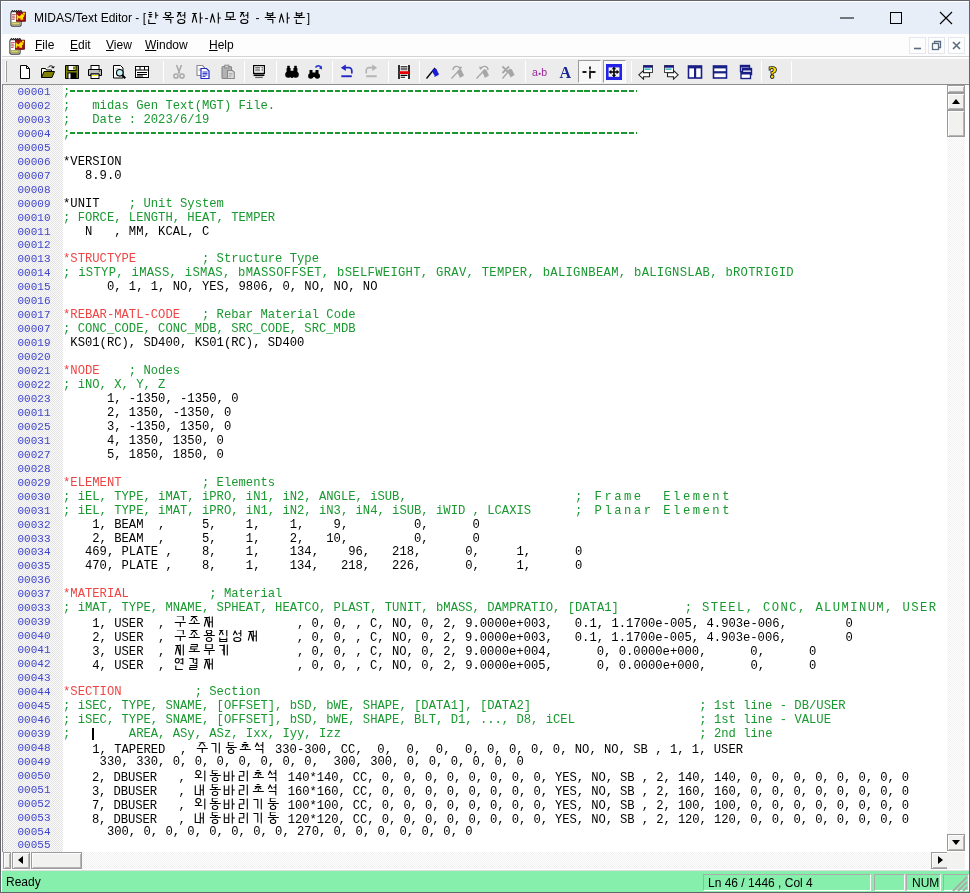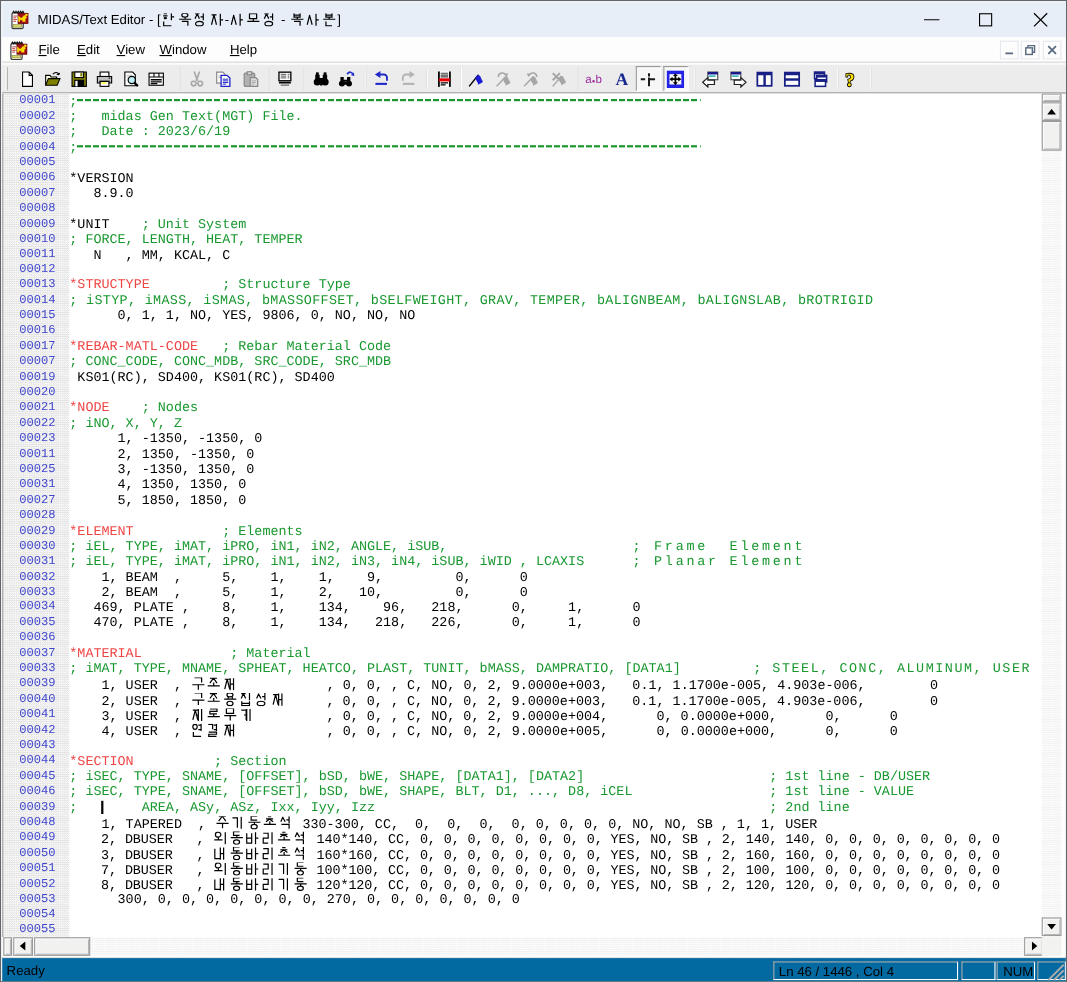--- a/index.html
+++ b/index.html
@@ -39,21 +39,21 @@
 .k { color:#ef4444; }
 .hg { width:14.6px; height:12px; display:inline-block; vertical-align:-1.5px; }
 .caret { position:absolute; left:90px; top:643px; width:2px; height:12px; background:#000; }
 .vscroll { position:absolute; right:4px; top:84px; width:18px; height:766px; }
 .hscroll { position:absolute; left:1px; top:851px; width:946px; height:17px; }
 .track { background-image: conic-gradient(#ffffff 25%, #f1f1f1 0 50%, #ffffff 0 75%, #f1f1f1 0);
          background-size:2px 2px; }
 .sbtn { position:absolute; background:#f1f1f0; border:1px solid #9b9b9b;
         box-shadow: inset 1px 1px 0 #fdfdfd, inset -1px -1px 0 #b5b5b5; }
 .arrow { position:absolute; }
-.statusbar { position:absolute; left:1px; top:869px; width:967px; height:23px; background:#0369a1;
+.statusbar { position:absolute; left:1px; top:869px; width:967px; height:23px; background:#86efac;
              border-top:1px solid #e0e0e0; font-size:12px; color:#000; }
 .spanel { position:absolute; top:3px; height:17px; border:1px solid; border-color:#ababab #fff #fff #ababab;
           font-size:12px; }
 </style></head><body>
 
 <svg width="0" height="0" style="position:absolute">
     <defs>
       <path id="h-han" d="M1.5,0.5 H4.5 M1,2.5 H5 M2.0,4.5 A1.0,0.5 0 1 0 4.0,4.5 A1.0,0.5 0 1 0 2.0,4.5 M8.5,0 V6.5 M8.5,3.25 H11.0 M1.5,7.5 V11.5 H8.5" fill="none" stroke="currentColor" stroke-width="1.1"></path>
       <path id="h-ok" d="M3.0,1.75 A2.75,1.75 0 1 0 8.5,1.75 A2.75,1.75 0 1 0 3.0,1.75 M0.5,5.5 H11.5 M6.0,5.5 V3.0 M3,7.5 H8.5 V11.5" fill="none" stroke="currentColor" stroke-width="1.1"></path>
       <path id="h-jeong" d="M1,0.5 H5 M3.0,0.5 L1,5 M3.0,0.5 L5,5 M8.5,0 V6.5 M6.0,3.25 H8.5 M1.5,9.5 A3.5,2.0 0 1 0 8.5,9.5 A3.5,2.0 0 1 0 1.5,9.5" fill="none" stroke="currentColor" stroke-width="1.1"></path>
@@ -480,21 +480,21 @@
         </svg>           , 0, 0, , C, NO, 0, 2, 9.0000e+005,      0, 0.0000e+000,      0,      0</div><div class="ln"></div><div class="ln"><span class="k">*SECTION</span>          <span class="c">; Section</span></div><div class="ln"><span class="c">; iSEC, TYPE, SNAME, [OFFSET], bSD, bWE, SHAPE, [DATA1], [DATA2]</span>                       <span class="c">; 1st line - DB/USER</span></div><div class="ln"><span class="c">; iSEC, TYPE, SNAME, [OFFSET], bSD, bWE, SHAPE, BLT, D1, ..., D8, iCEL</span>                 <span class="c">; 1st line - VALUE</span></div><div class="ln"><span class="c">;</span>        <span class="c">AREA, ASy, ASz, Ixx, Iyy, Izz</span>                                                 <span class="c">; 2nd line</span></div><div class="ln">    1, TAPERED  , <svg class="hg" viewBox="0 0 12 12">
           <use href="#h-ju"></use>
         </svg><svg class="hg" viewBox="0 0 12 12">
           <use href="#h-gi"></use>
         </svg><svg class="hg" viewBox="0 0 12 12">
           <use href="#h-dung"></use>
         </svg><svg class="hg" viewBox="0 0 12 12">
           <use href="#h-cho"></use>
         </svg><svg class="hg" viewBox="0 0 12 12">
           <use href="#h-seok"></use>
-        </svg> 330-300, CC,  0,  0,  0,  0, 0, 0, 0, 0, NO, NO, SB , 1, 1, USER</div><div class="ln"><span style="letter-spacing:-0.09px">    2, DBUSER   , </span><svg class="hg" viewBox="0 0 12 12">
+        </svg> 330-300, CC,  0,  0,  0,  0, 0, 0, 0, 0, NO, NO, SB , 1, 1, USER</div><div class="ln">     330, 330, 0, 0, 0, 0, 0, 0, 0,  300, 300, 0, 0, 0, 0, 0, 0</div><div class="ln"><span style="letter-spacing:-0.09px">    2, DBUSER   , </span><svg class="hg" viewBox="0 0 12 12">
           <use href="#h-oe"></use>
         </svg><svg class="hg" viewBox="0 0 12 12">
           <use href="#h-dong"></use>
         </svg><svg class="hg" viewBox="0 0 12 12">
           <use href="#h-ba"></use>
         </svg><svg class="hg" viewBox="0 0 12 12">
           <use href="#h-ri"></use>
         </svg><svg class="hg" viewBox="0 0 12 12">
           <use href="#h-cho"></use>
         </svg><svg class="hg" viewBox="0 0 12 12">

